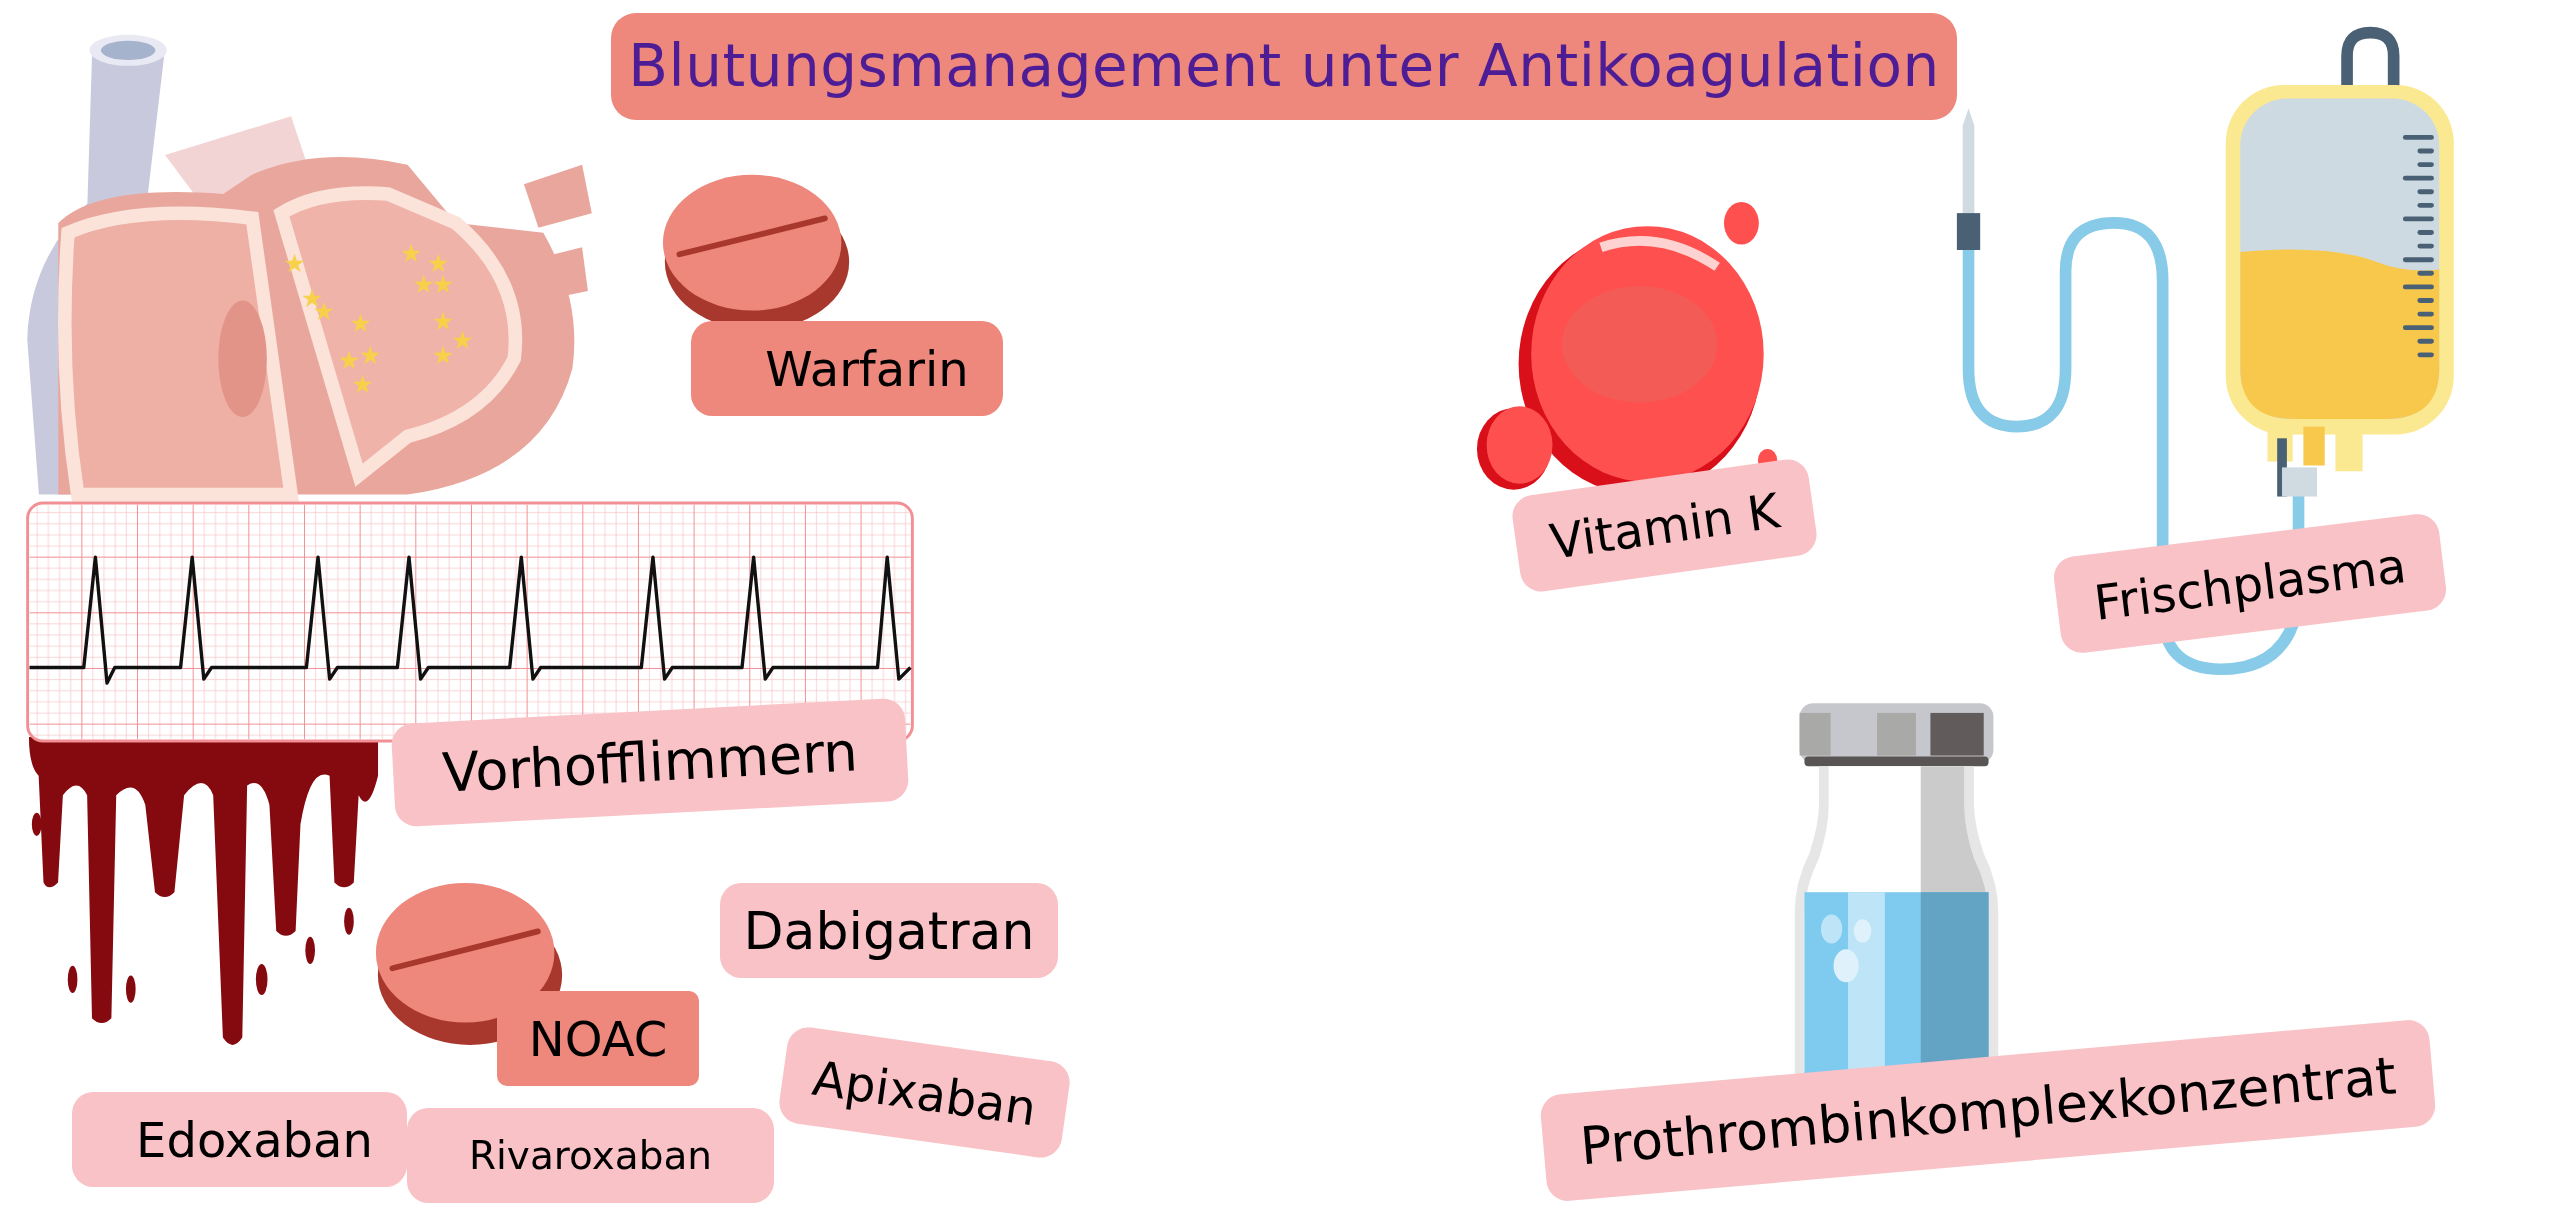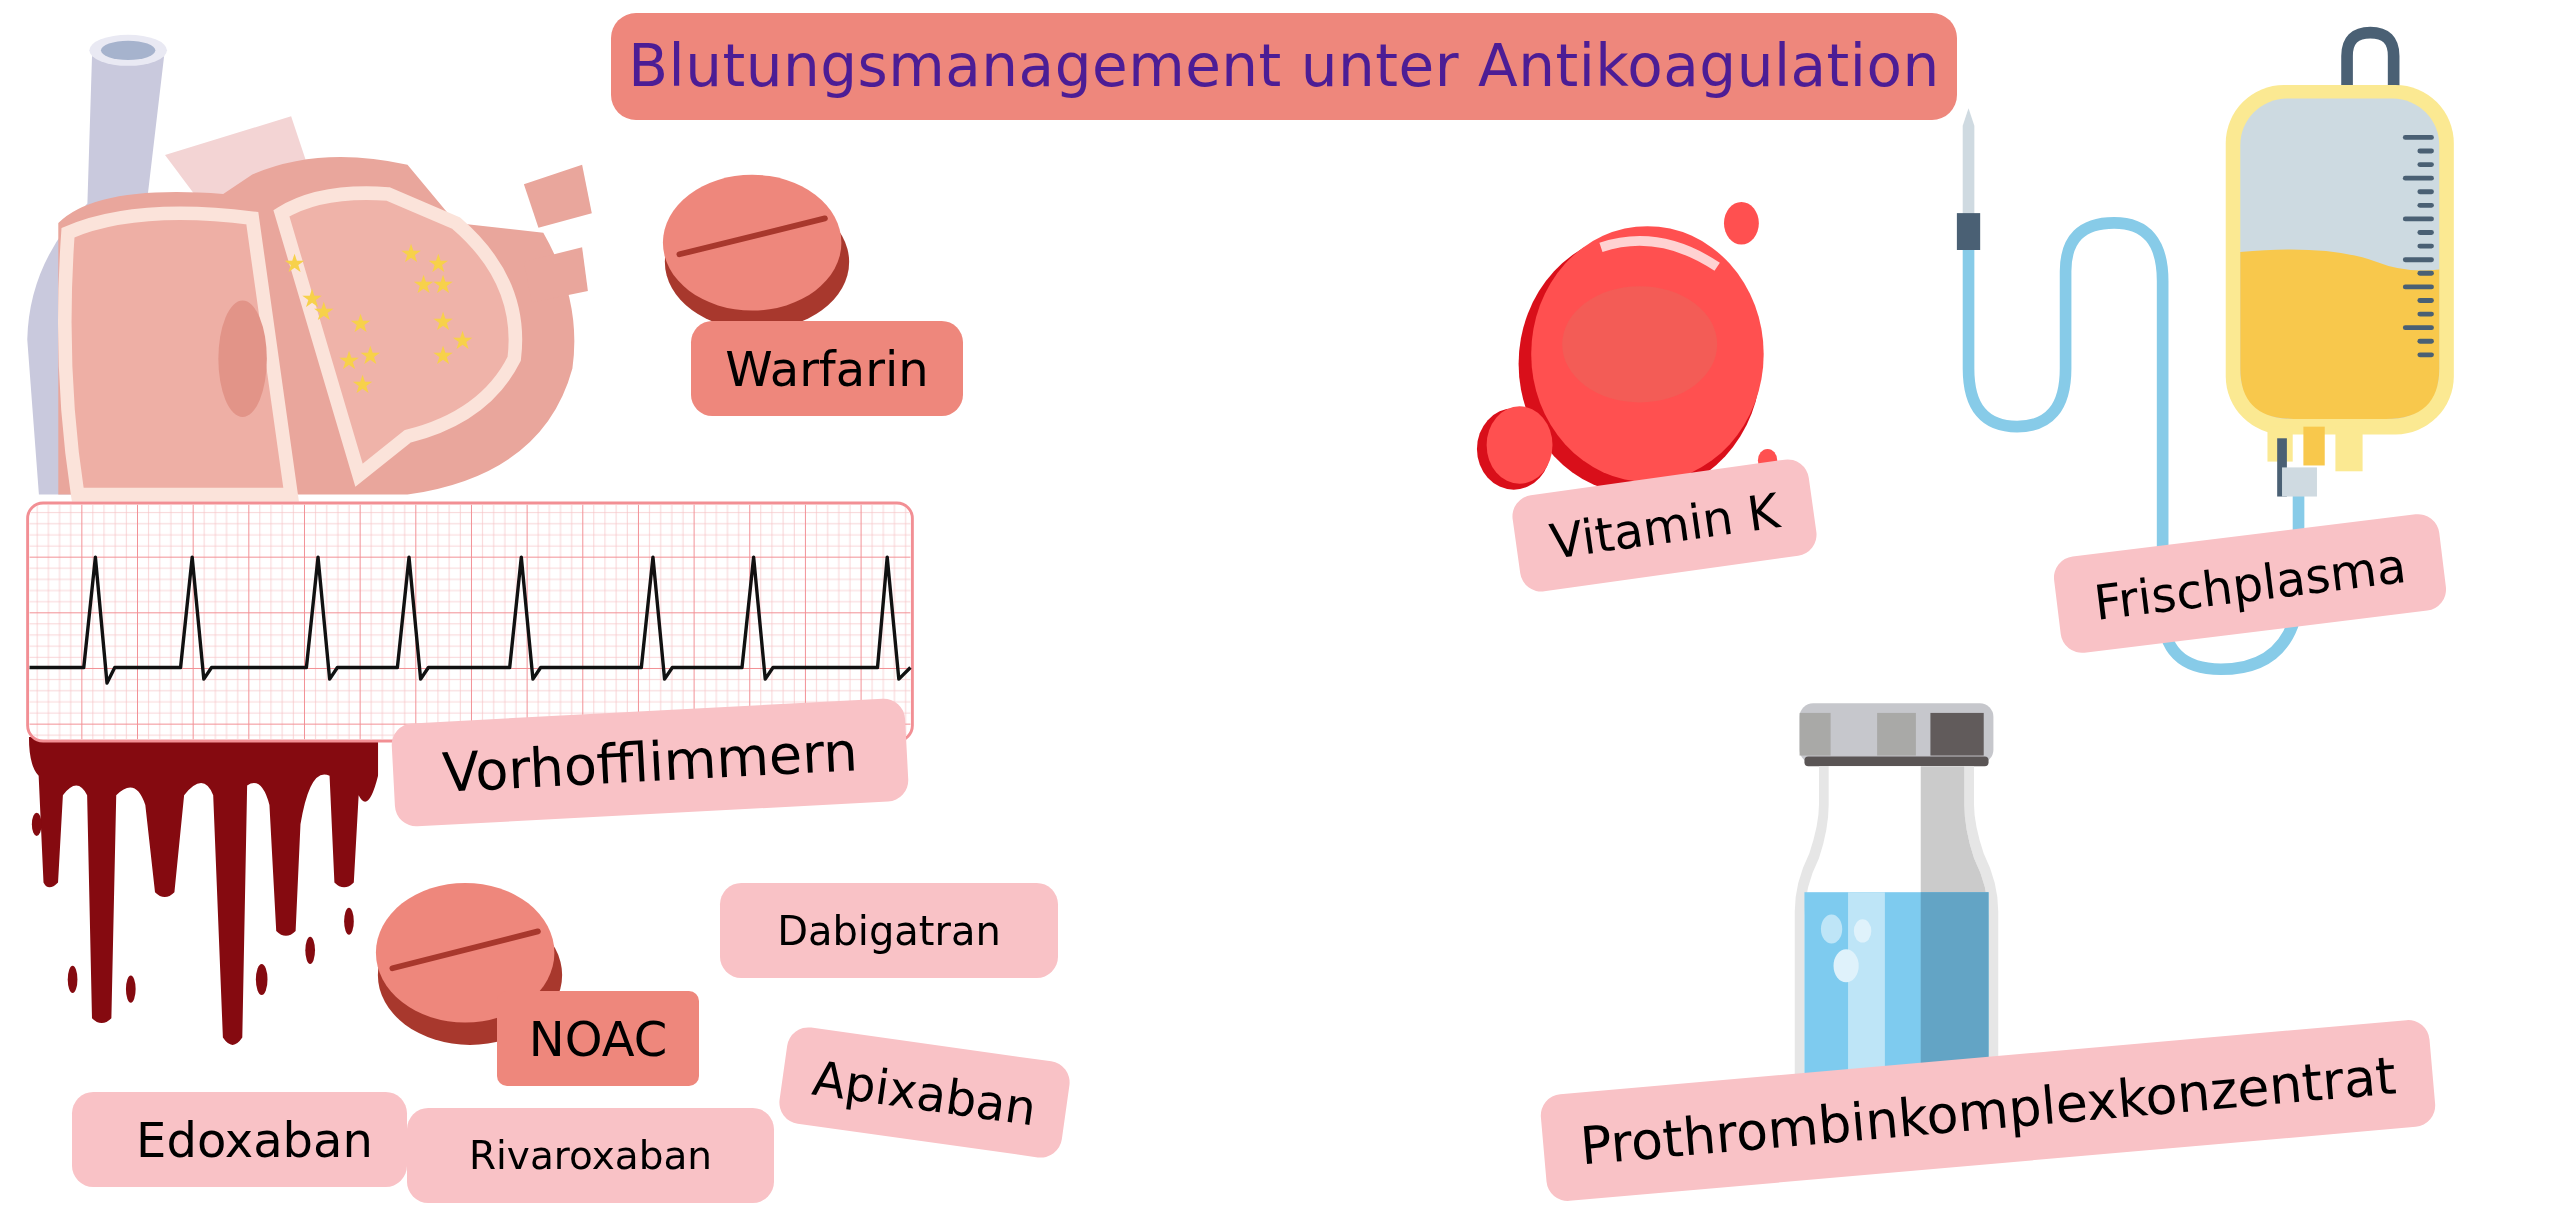--- a/index.html
+++ b/index.html
@@ -157,27 +157,27 @@
   <path d="M45,90 L45,130 Q45,155 35,185 Q20,215 20,245 L20,420 L210,420 L210,245 Q210,215 195,185 Q185,155 185,130 L185,90 Z" fill="#ffffff"></path>
   <path d="M140,90 L185,90 L185,130 Q185,155 195,185 Q210,215 210,245 L210,420 L140,420 Z" fill="#cbcbcb"></path>
   <rect x="20" y="220" width="190" height="200" fill="#7ecbef"></rect>
   <rect x="65" y="220" width="38" height="200" fill="#bee5f7"></rect>
   <rect x="140" y="220" width="70" height="200" fill="#63a4c5"></rect>
   <ellipse cx="48" cy="258" rx="11" ry="15" fill="#bee5f7"></ellipse>
   <ellipse cx="80" cy="260" rx="9" ry="12" fill="#dff2fb"></ellipse>
   <ellipse cx="63" cy="296" rx="13" ry="17" fill="#dff2fb"></ellipse>
 </svg>
 
-<div class="label lbl-salmon" style="left:691px;top:321px;width:272px;height:95px;font-size:48px;">Warfarin</div>
+<div class="label lbl-salmon" style="left:691px;top:321px;width:272px;height:95px;font-size:48px;padding-left:40px;">Warfarin</div>
 
 <div class="label lbl-pink" style="left:393px;top:711px;width:514px;height:103px;font-size:54px;transform:rotate(-3deg);">Vorhofflimmern</div>
 
 <div class="label lbl-salmon" style="left:497px;top:991px;width:202px;height:95px;font-size:48px;border-radius:10px;">NOAC</div>
 
-<div class="label lbl-pink" style="left:720px;top:883px;width:338px;height:95px;font-size:40px;">Dabigatran</div>
+<div class="label lbl-pink" style="left:720px;top:883px;width:338px;height:95px;font-size:52px;">Dabigatran</div>
 
 <div class="label lbl-pink" style="left:782px;top:1044px;width:285px;height:97px;font-size:48px;transform:rotate(8deg);">Apixaban</div>
 
 <div class="label lbl-pink" style="left:407px;top:1108px;width:367px;height:95px;font-size:39px;">Rivaroxaban</div>
 
 <div class="label lbl-pink" style="left:72px;top:1092px;width:305px;height:95px;font-size:48px;padding-left:30px;">Edoxaban</div>
 
 <div class="label lbl-pink" style="left:1515px;top:477px;width:299px;height:97px;font-size:48px;transform:rotate(-8deg);">Vitamin K</div>
 
 <div class="label lbl-pink" style="left:2056px;top:535px;width:388px;height:97px;font-size:48px;transform:rotate(-7deg);">Frischplasma</div>

